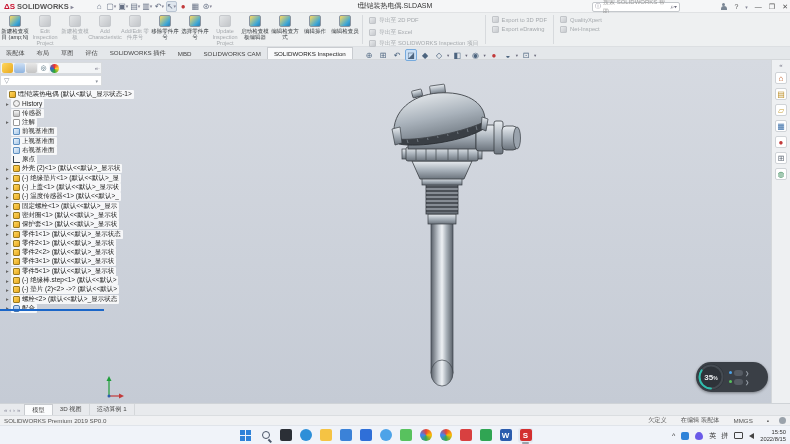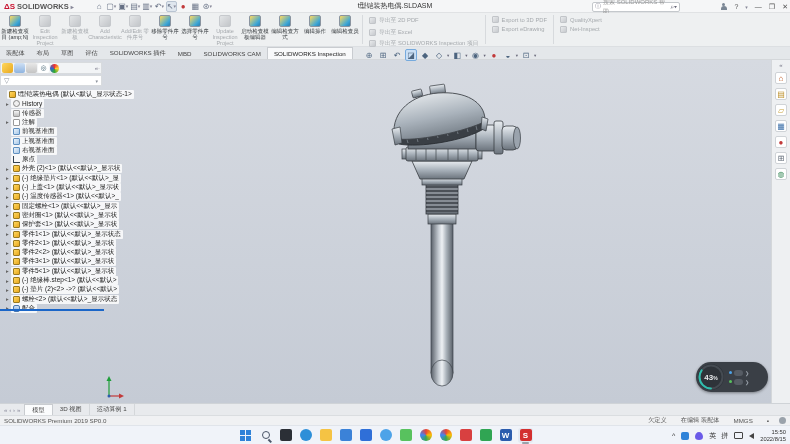--- a/index.html
+++ b/index.html
@@ -584,21 +584,21 @@
       <polygon points="22,22 17,19.5 17,24.5" fill="#c23a3a"></polygon>
       <circle cx="7" cy="22" r="1.5" fill="#2b5cad"></circle>
     </svg>
 
     <div class="zoomwidget">
       <div class="zw-circle">
         <svg class="zw-ring" width="26" height="26" viewBox="0 0 26 26">
           <circle cx="13" cy="13" r="11.5" fill="none" stroke="#454b52" stroke-width="2"></circle>
           <circle cx="13" cy="13" r="11.5" fill="none" stroke="#2fbfae" stroke-width="2" stroke-dasharray="25 47" stroke-dashoffset="-18" stroke-linecap="round"></circle>
         </svg>
-        <span><span>43</span><span style="font-size:5px;">%</span></span>
+        <span><span>35</span><span style="font-size:5px;">%</span></span>
       </div>
       <div class="zw-rows">
         <div class="zw-row">
           <span class="zw-dot" style="background:#4da3e8;"></span>
           <span class="zw-mouse"></span>
           <span class="zw-arrow">❯</span>
         </div>
         <div class="zw-row">
           <span class="zw-dot" style="background:#57c25e;"></span>
           <span class="zw-mouse"></span>

